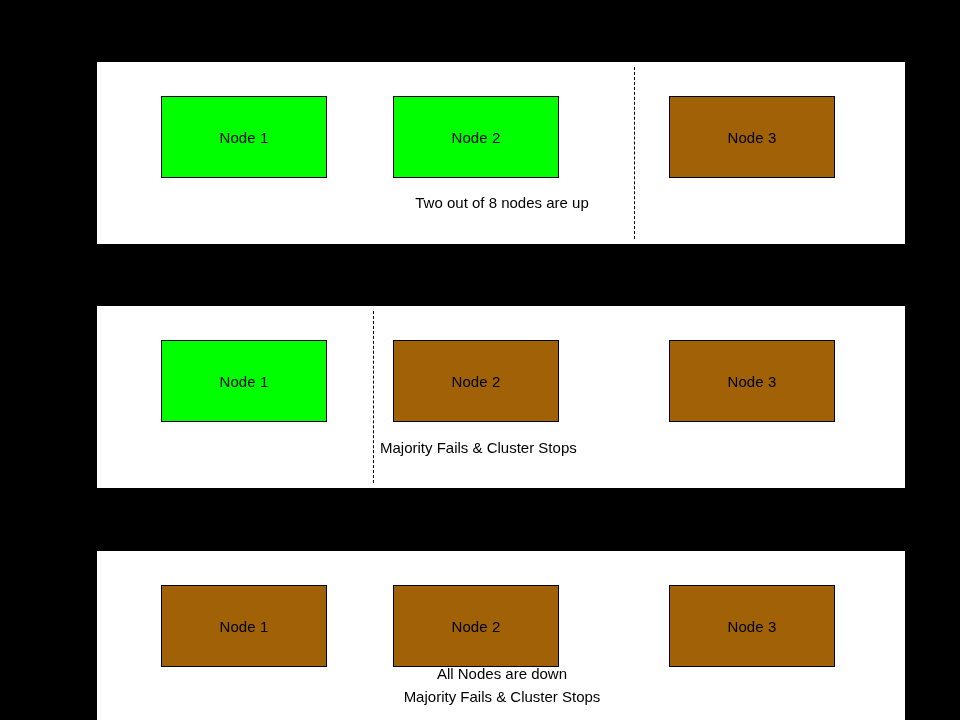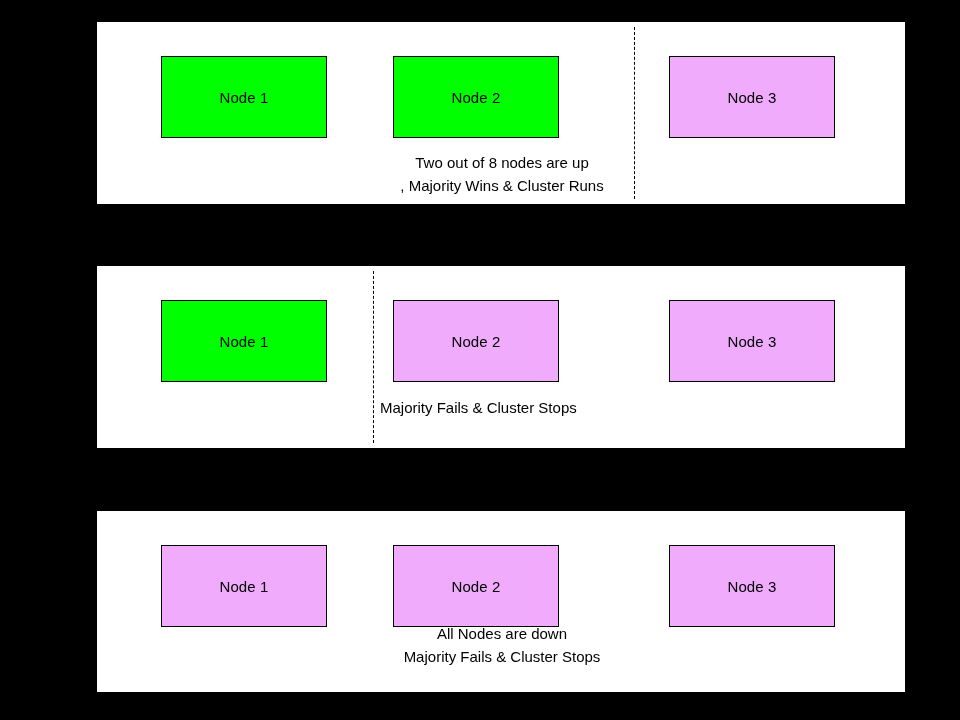--- a/index.html
+++ b/index.html
@@ -12,20 +12,21 @@
     height: 720px;
     background: #000000;
     font-family: "Liberation Sans", sans-serif;
     overflow: hidden;
   }
 
   #diagram {
     position: relative;
     width: 960px;
     height: 506px;
+    margin-top: 40px;
   }
 
   
   .panel {
     position: absolute;
     background: #ffffff;
     border: 1px solid #000000;
     box-sizing: border-box;
   }
   #panel-0 { left: 96px;  top: 21px;  width: 810px; height: 184px; }
@@ -42,21 +43,21 @@
     display: flex;
     align-items: center;
     justify-content: center;
     top: 34px;
   }
   .node-box.col-0 { left: 64px;  }
   .node-box.col-1 { left: 296px; }
   .node-box.col-2 { left: 572px; }
 
   .node-box.state-up   { background: #00ff00; }
-  .node-box.state-down { background: #f0abfc; }
+  .node-box.state-down { background: #a16207; }
 
   .node-label {
     font-size: 15px;
     color: #000000;
     line-height: 1;
     letter-spacing: 0.1px;
     white-space: nowrap;
   }
 
   
@@ -107,21 +108,20 @@
       <span class="node-label">Node 2</span>
     </div>
     <div class="node-box col-2 state-down">
       <span class="node-label">Node 3</span>
     </div>
 
     <div class="quorum-divider" id="divider-0"></div>
 
     <div class="caption align-center" id="caption-0">
       <span class="caption-line">Two out of 8 nodes are up</span>
-      <span class="caption-line">, Majority Wins &amp; Cluster Runs</span>
     </div>
   </div>
 
   <div class="panel" id="panel-1">
 
     <div class="node-box col-0 state-up">
       <span class="node-label">Node 1</span>
     </div>
     <div class="node-box col-1 state-down">
       <span class="node-label">Node 2</span>

